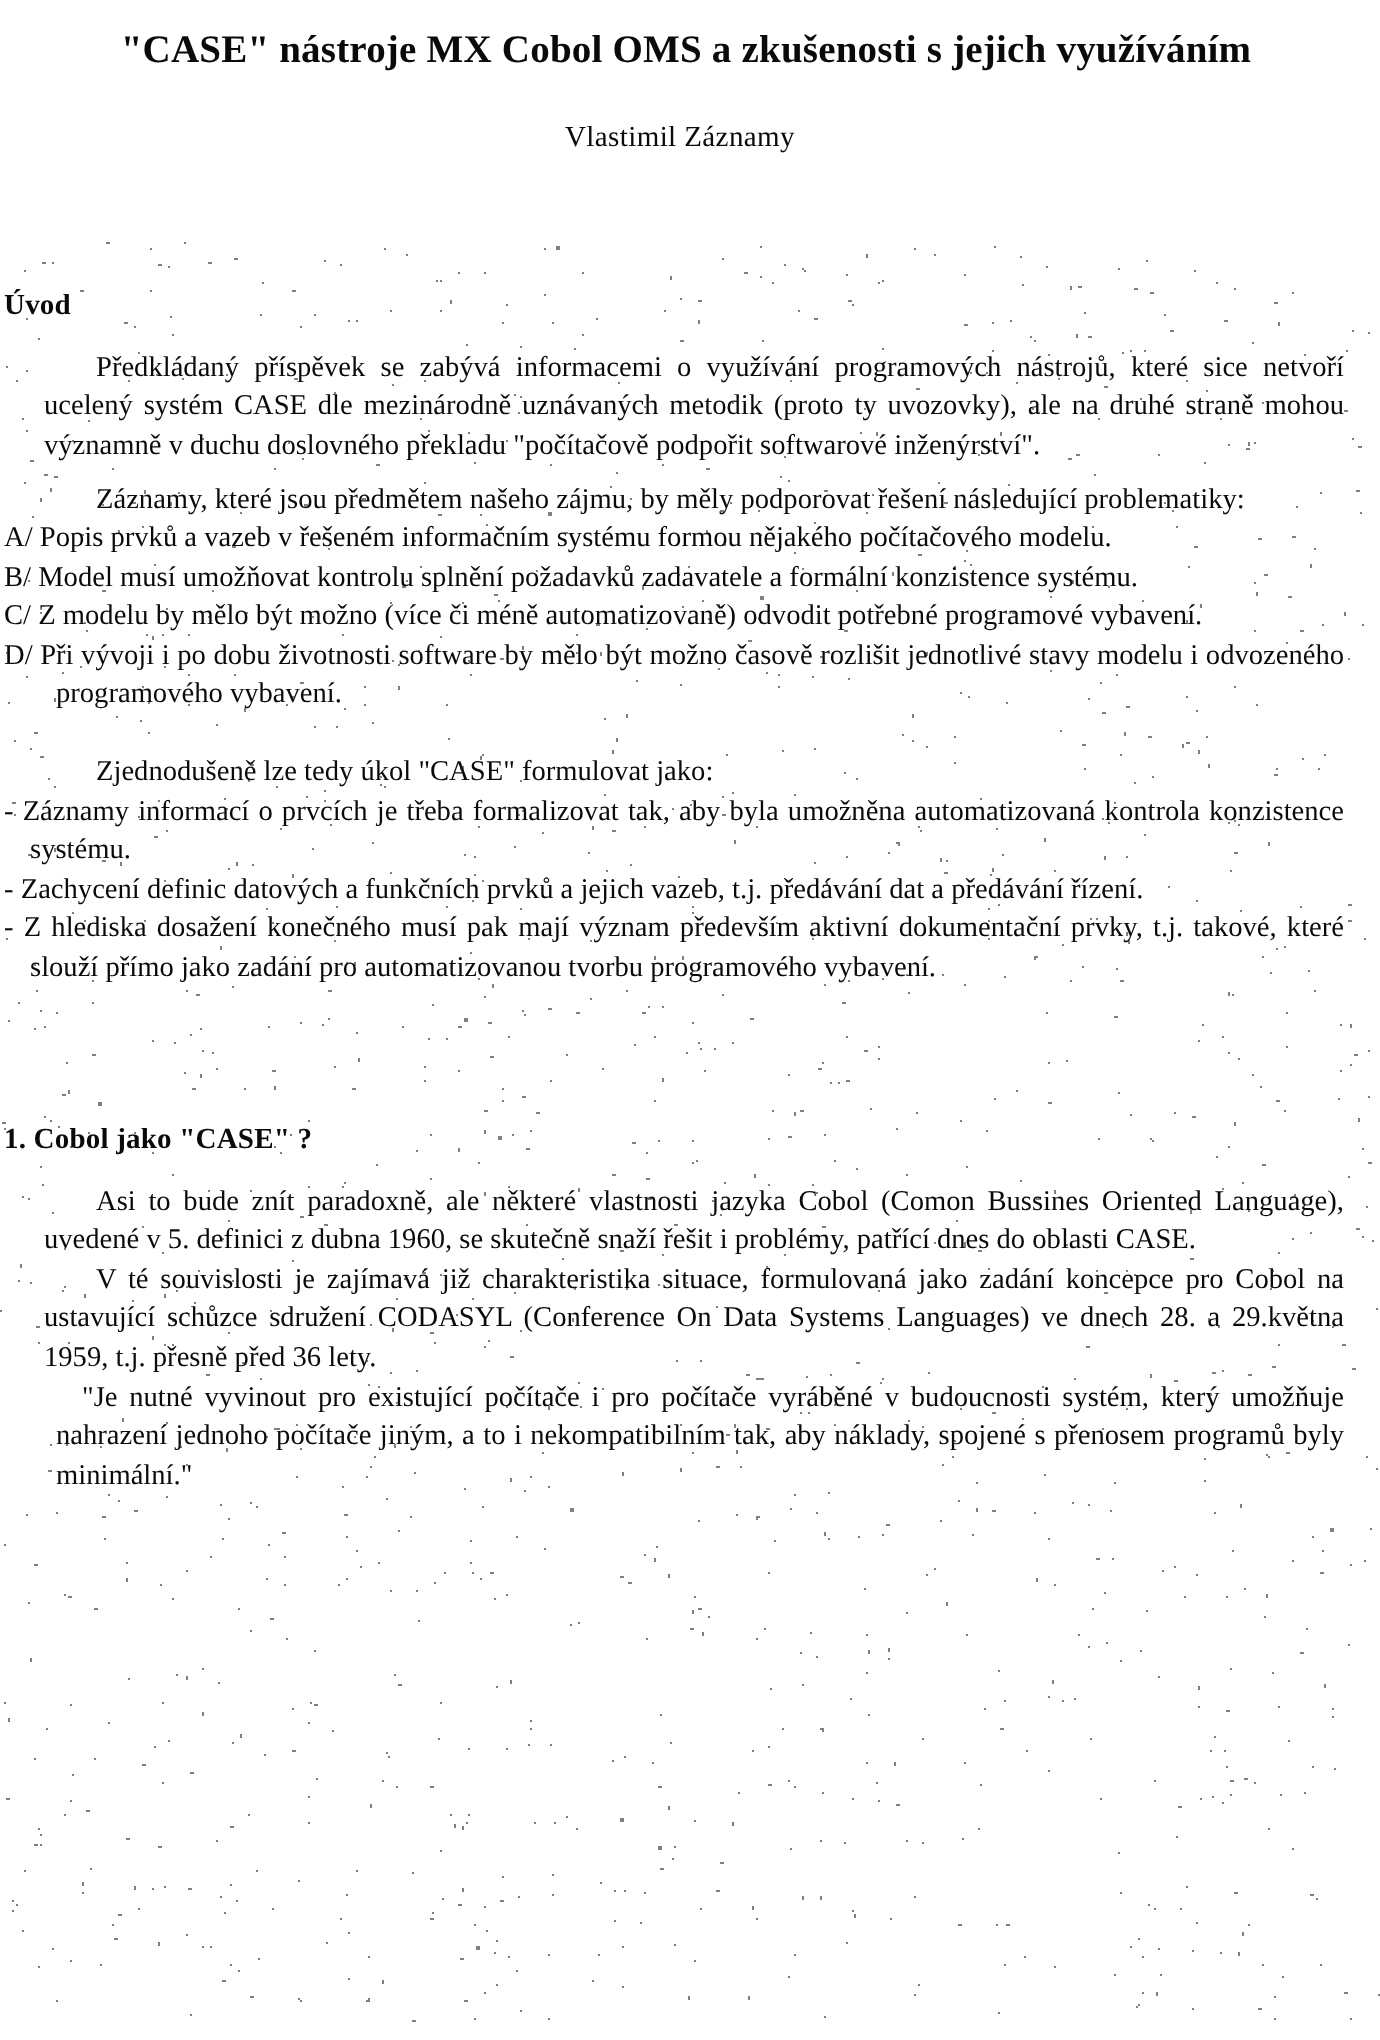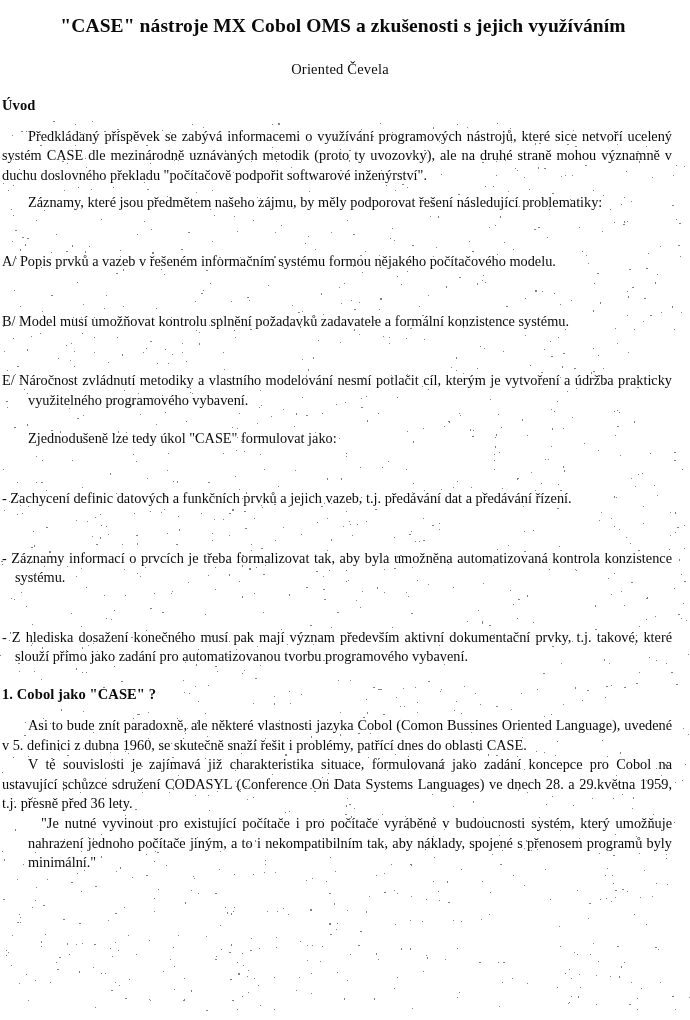--- a/index.html
+++ b/index.html
@@ -50,42 +50,43 @@
     margin: 22px 0 0 0;
     letter-spacing: 0.2px;
     filter: blur(0.2px);
   }
 
   .sec-heading {
     font-size: 14.5px;
     font-weight: bold;
     letter-spacing: 0.1px;
     filter: blur(0.2px);
+    margin-top: 48px;
   }
 
   .body-block {
     font-size: 14.3px;
     line-height: 19.6px;
     text-align: justify;
     filter: blur(0.22px);
   }
 
   .indent-first {
     text-indent: 26px;
+    margin-left: 20px;
   }
 
   
   .hang {
     font-size: 14.3px;
     line-height: 19.6px;
     text-align: justify;
     padding-left: 26px;
     text-indent: -26px;
     filter: blur(0.22px);
-    margin-top: 40px;
   }
   .hang.dash {
     padding-left: 13px;
     text-indent: -13px;
   }
   .hang .mk {
     display: inline;
   }
 
   .quote-block {
@@ -111,21 +112,21 @@
 <body>
 
 <svg id="scan-noise" width="690" height="1020" viewBox="0 0 690 1020" aria-hidden="true">
     <path d="M400 826h1v1h-1zM162 395h1v1h-1zM588 918h1v1h-1zM380 689h2v1h-2zM136 461h1v1h-1zM28 756h1v1h-1zM299 977h1v1h-1zM368 725h1v2h-1zM28 1000h1v1h-1zM134 772h1v1h-1zM67 163h1v1h-1zM13 185h1v1h-1zM494 634h1v1h-1zM557 508h2v1h-2zM143 819h1v1h-1zM463 373h1v1h-1zM81 317h1v1h-1zM231 944h1v2h-1zM674 588h1v1h-1zM243 965h1v1h-1zM290 703h1v1h-1zM88 837h1v1h-1zM337 923h1v1h-1zM360 607h1v1h-1zM365 251h1v1h-1zM302 311h1v1h-1zM476 728h1v1h-1zM93 643h1v1h-1zM285 812h1v1h-1zM655 282h1v2h-1zM76 576h1v1h-1zM411 613h2v1h-2zM36 456h1v1h-1zM223 352h1v1h-1zM550 899h1v1h-1zM146 875h2v1h-2zM486 767h1v1h-1zM72 460h1v1h-1zM380 298h2v2h-2zM556 779h1v1h-1zM217 791h1v1h-1zM624 962h1v1h-1zM224 369h1v1h-1zM517 170h1v1h-1zM577 954h1v1h-1zM262 507h1v1h-1zM191 890h1v1h-1zM428 681h2v1h-2zM559 926h1v1h-1zM19 671h1v1h-1zM214 519h1v1h-1zM203 127h1v1h-1zM251 161h1v1h-1zM254 518h1v1h-1zM3 899h2v1h-2zM643 506h1v1h-1zM124 569h1v1h-1zM621 966h1v2h-1zM93 838h1v2h-1zM675 782h1v1h-1zM82 440h1v1h-1zM78 187h1v1h-1zM382 814h1v1h-1zM631 201h1v1h-1zM518 478h1v1h-1zM174 989h1v1h-1zM1 561h2v1h-2zM603 195h1v1h-1zM367 712h1v2h-1zM327 550h1v1h-1zM114 610h1v1h-1zM154 560h1v1h-1zM92 121h1v1h-1zM624 687h2v1h-2zM229 136h1v1h-1zM331 627h1v1h-1zM12 935h1v1h-1zM439 141h1v1h-1zM441 489h1v1h-1zM3 469h1v1h-1zM551 714h1v1h-1zM599 375h1v2h-1zM14 599h1v1h-1zM276 947h1v1h-1zM183 738h1v1h-1zM135 809h2v1h-2zM412 567h1v1h-1zM446 286h1v2h-1zM253 220h1v1h-1zM196 192h1v1h-1zM197 722h1v2h-1zM88 645h1v1h-1zM380 138h1v1h-1zM354 309h2v1h-2zM354 329h1v2h-1zM43 718h1v1h-1zM628 296h1v2h-1zM340 170h2v1h-2zM340 342h1v1h-1zM331 503h1v1h-1zM469 241h1v1h-1zM360 931h2v1h-2zM52 769h1v1h-1zM206 936h1v1h-1zM40 333h1v1h-1zM563 466h1v2h-1zM659 384h1v1h-1zM500 216h1v2h-1zM101 834h1v1h-1zM570 825h1v1h-1zM646 924h1v1h-1zM636 635h1v1h-1zM263 612h1v1h-1zM316 571h2v1h-2zM494 454h1v1h-1zM690 178h1v1h-1zM121 681h2v1h-2zM134 513h1v1h-1zM456 370h1v1h-1zM174 160h1v1h-1zM233 172h1v1h-1zM463 203h1v1h-1zM287 174h1v1h-1zM146 854h1v1h-1zM534 229h2v1h-2zM574 368h2v1h-2zM253 703h1v1h-1zM419 306h1v1h-1zM557 401h1v1h-1zM394 988h1v1h-1zM283 527h1v1h-1zM231 301h1v1h-1zM681 618h1v1h-1zM9 640h1v1h-1zM295 499h1v1h-1zM654 485h1v1h-1zM358 653h1v1h-1zM41 941h1v2h-1zM552 428h1v2h-1zM271 416h1v1h-1zM46 501h1v1h-1zM214 215h1v1h-1zM11 209h1v1h-1zM70 360h1v1h-1zM113 187h1v1h-1zM86 167h1v1h-1zM264 872h1v1h-1zM101 219h1v1h-1zM326 881h1v1h-1zM656 660h1v1h-1zM522 419h1v2h-1zM657 274h1v1h-1zM477 720h1v1h-1zM454 496h1v1h-1zM399 155h1v1h-1zM337 972h1v1h-1zM315 432h1v1h-1zM167 196h1v1h-1zM108 920h1v1h-1zM17 482h1v1h-1zM340 712h1v1h-1zM208 685h1v1h-1zM264 469h1v1h-1zM307 945h1v1h-1zM15 374h1v1h-1zM670 512h1v1h-1zM483 275h1v1h-1zM422 386h1v1h-1zM634 421h1v2h-1zM119 804h1v1h-1zM154 861h1v1h-1zM34 671h1v1h-1zM565 329h1v1h-1zM488 754h1v2h-1zM29 563h1v1h-1zM77 418h2v1h-2zM444 664h1v1h-1zM187 728h1v1h-1zM8 190h1v1h-1zM216 502h1v1h-1zM221 949h1v1h-1zM135 655h1v1h-1zM369 896h1v1h-1zM440 691h1v1h-1zM656 768h1v1h-1zM267 911h1v1h-1zM125 382h2v1h-2zM544 752h1v1h-1zM142 778h1v1h-1zM23 864h1v1h-1zM178 935h1v1h-1zM633 797h1v2h-1zM199 332h1v1h-1zM619 976h1v2h-1zM64 190h1v1h-1zM523 133h1v1h-1zM460 415h1v1h-1zM626 537h1v1h-1zM681 574h1v1h-1zM557 741h1v1h-1zM349 804h2v1h-2zM482 137h1v1h-1zM19 169h1v1h-1zM312 878h1v1h-1zM259 407h1v1h-1zM658 949h1v1h-1zM21 592h1v1h-1zM215 567h1v1h-1zM343 526h1v1h-1zM629 269h2v1h-2zM196 330h1v1h-1zM627 221h1v1h-1zM74 351h1v1h-1zM104 131h2v1h-2zM49 551h2v2h-2zM390 238h1v1h-1zM41 946h1v1h-1zM638 384h1v1h-1zM575 687h1v2h-1zM105 778h1v1h-1zM242 596h1v2h-1zM6 401h2v1h-2zM198 701h1v1h-1zM380 267h1v1h-1zM144 182h1v1h-1zM93 656h1v1h-1zM338 680h1v1h-1zM533 530h1v1h-1zM168 363h1v1h-1zM617 343h1v1h-1zM683 728h1v1h-1zM192 393h1v1h-1zM406 338h1v1h-1zM323 819h1v1h-1zM402 184h2v1h-2zM410 864h2v1h-2zM210 283h1v1h-1zM105 973h1v1h-1zM614 222h1v1h-1zM323 660h2v1h-2zM395 754h1v1h-1zM51 252h1v1h-1zM378 759h1v1h-1zM417 712h1v1h-1zM232 427h1v1h-1zM268 556h2v1h-2zM16 258h1v1h-1zM178 160h1v1h-1zM318 340h1v1h-1zM288 317h1v1h-1zM124 390h1v1h-1zM598 961h1v1h-1zM118 950h1v1h-1zM531 472h1v1h-1zM611 901h1v1h-1zM684 525h1v1h-1zM493 565h1v1h-1zM346 570h1v1h-1zM205 713h1v1h-1zM599 843h1v2h-1zM616 497h1v1h-1zM195 686h1v1h-1zM147 478h1v1h-1zM617 426h2v1h-2zM76 668h1v2h-1zM482 280h1v1h-1zM278 486h1v1h-1zM322 413h1v1h-1zM242 565h1v2h-1zM26 131h1v1h-1zM98 497h2v1h-2zM231 913h1v2h-1zM11 965h1v1h-1zM59 750h1v1h-1zM13 338h1v1h-1zM279 720h1v1h-1zM272 774h1v1h-1zM47 804h2v1h-2zM258 985h1v1h-1zM260 665h1v1h-1zM129 979h1v1h-1zM136 535h2v1h-2zM67 566h1v1h-1zM458 194h2v1h-2zM94 337h1v1h-1zM502 488h1v1h-1zM511 142h1v1h-1zM260 198h1v1h-1zM489 914h1v1h-1zM66 251h2v1h-2zM613 883h1v1h-1zM235 770h1v1h-1zM177 481h1v2h-1zM423 428h1v1h-1zM380 123h1v1h-1zM188 582h1v1h-1zM423 971h1v1h-1zM32 643h1v1h-1zM506 306h2v1h-2zM306 415h2v1h-2zM426 152h1v1h-1zM598 355h1v1h-1zM656 883h1v1h-1zM575 146h2v1h-2zM247 799h1v1h-1zM156 424h1v1h-1zM59 265h1v2h-1zM82 647h1v2h-1zM235 337h1v1h-1zM173 481h1v1h-1zM401 134h1v1h-1zM148 712h1v1h-1zM345 814h2v1h-2zM71 263h1v1h-1zM240 257h1v1h-1zM501 427h1v1h-1zM232 744h1v1h-1zM176 544h2v1h-2zM624 221h1v2h-1zM652 177h1v1h-1zM147 189h2v1h-2zM242 953h1v1h-1zM639 161h1v2h-1zM641 988h1v1h-1zM260 1005h1v1h-1zM308 236h1v1h-1zM120 867h1v2h-1zM646 619h1v1h-1zM362 591h1v1h-1zM162 400h1v1h-1zM104 308h1v1h-1zM32 624h1v1h-1zM138 393h1v1h-1zM436 247h1v1h-1zM241 377h1v1h-1zM15 641h1v1h-1zM255 840h1v2h-1zM83 304h1v1h-1zM564 470h1v2h-1zM539 817h1v1h-1zM419 541h1v1h-1zM132 877h1v1h-1zM56 234h1v1h-1zM358 733h2v1h-2zM441 767h1v1h-1zM346 456h1v1h-1zM96 544h2v1h-2zM433 881h1v1h-1zM113 404h1v1h-1zM150 724h1v1h-1zM274 504h2v1h-2zM438 216h1v2h-1zM411 865h1v1h-1zM470 760h1v1h-1zM242 673h1v1h-1zM560 946h1v1h-1zM611 518h1v1h-1zM439 645h1v1h-1zM263 574h2v1h-2zM495 225h1v1h-1zM593 371h2v1h-2zM467 784h1v1h-1zM185 662h1v1h-1zM576 388h1v1h-1zM85 158h1v1h-1zM249 568h2v2h-2zM150 341h2v1h-2zM430 216h1v1h-1zM636 836h1v1h-1zM346 805h1v2h-1zM585 165h2v1h-2zM139 657h1v1h-1zM67 755h2v1h-2zM146 630h1v1h-1zM456 701h1v1h-1zM529 189h1v1h-1zM174 966h1v1h-1zM598 787h1v1h-1zM66 650h1v1h-1zM544 349h1v1h-1zM519 206h1v1h-1zM307 960h1v1h-1zM471 487h1v1h-1zM535 490h1v1h-1zM94 352h1v1h-1zM457 948h1v1h-1zM535 290h2v2h-2zM614 496h1v2h-1zM573 805h1v1h-1zM265 565h1v1h-1zM650 453h1v1h-1zM582 157h1v1h-1zM43 315h1v1h-1zM601 512h1v1h-1zM261 548h2v1h-2zM81 568h1v1h-1zM197 837h1v1h-1zM676 684h2v1h-2zM433 836h1v1h-1zM548 779h2v1h-2zM443 762h2v1h-2zM499 1006h1v1h-1zM646 268h2v1h-2zM149 999h1v1h-1zM482 622h1v2h-1zM346 581h1v1h-1zM496 161h1v1h-1zM363 717h2v1h-2zM250 950h2v1h-2zM33 722h1v1h-1zM86 587h1v1h-1zM670 637h1v2h-1zM281 629h1v1h-1zM548 459h1v1h-1zM158 889h1v1h-1zM577 890h1v1h-1zM45 934h1v1h-1zM344 998h1v2h-1zM80 792h1v1h-1zM448 421h1v1h-1zM505 160h1v1h-1zM448 564h1v1h-1zM678 614h2v1h-2zM567 637h1v1h-1zM323 589h2v1h-2zM551 356h2v1h-2zM517 618h1v1h-1zM27 424h1v2h-1zM198 893h1v1h-1zM660 786h2v1h-2zM205 758h1v1h-1zM257 646h1v1h-1zM467 127h1v1h-1zM242 498h1v1h-1zM349 160h1v2h-1zM637 387h2v1h-2zM384 592h1v1h-1zM116 493h1v1h-1zM582 700h1v1h-1zM617 946h2v1h-2zM92 536h1v1h-1zM74 366h1v1h-1zM190 392h1v1h-1zM256 567h1v1h-1zM250 329h2v1h-2zM667 884h1v1h-1zM552 193h2v1h-2zM640 897h1v1h-1zM545 459h1v1h-1zM671 672h2v1h-2zM434 857h1v1h-1zM560 490h2v1h-2zM195 436h1v1h-1zM602 231h1v1h-1zM274 743h1v1h-1zM477 368h1v1h-1zM15 829h1v2h-1zM77 873h1v1h-1zM25 722h1v1h-1zM178 775h1v1h-1zM13 757h1v1h-1zM394 890h1v1h-1zM137 714h1v1h-1zM36 220h1v1h-1zM444 824h1v2h-1zM636 683h2v1h-2zM298 312h2v1h-2zM586 255h1v1h-1zM461 869h1v1h-1zM637 1009h1v1h-1zM41 267h1v1h-1zM615 897h1v1h-1zM408 596h1v1h-1zM240 378h1v2h-1zM672 306h1v2h-1zM133 454h1v1h-1zM196 664h1v2h-1zM100 537h1v2h-1zM350 680h1v1h-1zM372 136h2v1h-2zM662 842h1v2h-1zM335 871h1v1h-1zM288 506h2v1h-2zM531 850h1v1h-1zM276 937h1v1h-1zM128 753h1v1h-1zM41 679h1v1h-1zM560 377h1v1h-1zM610 209h1v1h-1zM126 432h1v1h-1zM463 787h1v1h-1zM563 428h1v1h-1zM115 913h2v1h-2zM42 311h1v1h-1zM86 659h1v2h-1zM171 743h1v1h-1zM309 191h1v1h-1zM515 168h1v1h-1zM629 1004h2v1h-2zM155 851h1v1h-1zM589 903h2v1h-2zM220 925h1v1h-1zM610 976h1v1h-1zM247 976h1v1h-1zM265 860h1v1h-1zM189 693h1v1h-1zM201 513h1v1h-1zM647 597h1v2h-1zM212 241h1v1h-1zM17 782h2v1h-2zM456 357h1v2h-1zM623 224h2v1h-2zM480 704h1v1h-1zM195 155h1v1h-1zM537 689h1v1h-1zM137 234h1v1h-1zM439 529h1v1h-1zM18 495h1v1h-1zM615 328h1v1h-1zM348 580h1v1h-1zM162 130h1v1h-1zM229 513h2v1h-2zM310 909h2v2h-2zM125 751h1v1h-1zM432 794h1v1h-1zM17 879h1v1h-1zM521 693h1v1h-1zM232 509h2v2h-2zM249 300h1v1h-1zM655 947h2v1h-2zM208 482h2v1h-2zM376 953h1v2h-1zM634 914h1v1h-1zM125 998h2v1h-2zM208 575h1v1h-1zM492 854h1v1h-1zM234 216h1v1h-1zM554 293h1v1h-1zM383 633h1v1h-1zM394 568h2v1h-2zM167 470h1v1h-1zM300 941h1v1h-1zM429 768h1v1h-1zM346 726h1v1h-1zM35 852h1v1h-1zM622 794h1v1h-1zM535 143h1v2h-1zM313 644h1v1h-1zM479 750h1v1h-1zM312 945h1v1h-1zM434 825h1v2h-1zM95 1007h1v1h-1zM76 520h1v1h-1zM605 697h1v1h-1zM69 954h1v1h-1zM584 443h1v1h-1zM114 759h1v1h-1zM461 921h1v1h-1zM218 140h1v1h-1zM311 973h1v1h-1zM423 540h2v1h-2zM604 382h1v2h-1zM20 378h2v1h-2zM146 437h1v2h-1zM405 816h1v1h-1zM137 573h1v1h-1zM278 123h2v2h-2zM494 460h1v1h-1zM215 589h1v1h-1zM205 614h1v1h-1zM220 155h1v1h-1zM615 435h1v1h-1zM675 532h1v1h-1zM366 699h1v1h-1zM13 159h1v1h-1zM274 703h1v2h-1zM199 343h1v2h-1zM579 227h1v1h-1zM594 283h1v1h-1zM327 478h1v2h-1zM496 175h1v1h-1zM527 595h1v2h-1zM639 626h1v1h-1zM426 955h1v1h-1zM384 786h1v1h-1zM421 501h2v1h-2zM63 919h2v1h-2zM358 945h2v1h-2zM607 868h1v1h-1zM286 659h1v2h-1zM40 145h2v1h-2zM227 912h1v2h-1zM183 680h1v1h-1zM646 780h1v1h-1zM666 854h1v1h-1zM581 785h1v1h-1zM347 220h1v1h-1zM370 733h1v1h-1zM123 306h1v1h-1zM235 476h1v1h-1zM661 775h1v1h-1zM272 201h1v2h-1zM258 768h1v1h-1zM524 551h2v1h-2zM261 405h1v1h-1zM517 756h1v1h-1zM457 124h1v1h-1zM157 157h1v1h-1zM320 961h1v1h-1zM392 627h1v1h-1zM563 353h2v1h-2zM83 748h1v1h-1zM414 746h1v1h-1zM483 583h1v1h-1zM274 1009h1v1h-1zM392 228h1v1h-1zM417 580h1v1h-1zM545 869h1v1h-1zM650 315h2v1h-2zM349 760h1v1h-1zM451 367h1v1h-1zM599 520h1v1h-1zM114 434h1v1h-1zM150 163h1v1h-1zM225 150h1v2h-1zM608 578h1v1h-1zM24 735h2v1h-2zM604 659h1v2h-1zM61 709h1v2h-1zM620 752h1v2h-1zM84 870h1v1h-1zM593 190h1v1h-1zM169 792h1v1h-1zM542 291h1v1h-1zM483 817h1v1h-1zM322 946h1v1h-1zM198 649h1v1h-1zM596 558h2v1h-2zM511 709h1v1h-1zM549 209h1v1h-1zM359 302h1v1h-1zM31 547h2v1h-2zM177 718h1v1h-1zM20 583h1v1h-1zM533 622h1v1h-1zM408 828h1v1h-1zM101 525h1v1h-1zM617 561h1v2h-1zM523 506h1v1h-1zM20 249h1v2h-1zM347 980h1v1h-1zM25 560h1v1h-1zM572 417h1v1h-1zM235 781h1v1h-1zM123 269h1v2h-1zM14 427h2v1h-2zM642 473h1v1h-1zM512 978h1v1h-1zM349 521h1v1h-1zM237 231h1v1h-1zM143 352h1v1h-1zM366 911h1v2h-1zM386 185h1v1h-1zM146 348h1v1h-1zM567 144h2v1h-2zM130 689h1v1h-1zM311 736h1v2h-1zM422 921h1v1h-1zM397 747h1v1h-1zM513 875h1v1h-1zM422 315h2v1h-2zM406 469h1v1h-1zM394 240h1v1h-1zM351 300h1v1h-1zM448 902h2v1h-2zM25 244h1v2h-1zM115 942h1v1h-1zM410 328h2v1h-2zM525 335h1v1h-1zM400 706h1v1h-1zM329 923h2v2h-2zM444 426h1v1h-1zM576 570h1v1h-1zM560 830h1v1h-1zM114 666h1v1h-1zM241 753h1v1h-1zM613 855h2v1h-2zM27 349h1v2h-1zM649 657h1v1h-1zM128 935h1v1h-1zM3 183h1v1h-1zM551 446h1v1h-1zM357 524h1v1h-1zM131 141h1v1h-1zM215 666h2v1h-2zM374 999h1v1h-1zM391 375h1v1h-1zM679 223h2v1h-2zM376 875h1v1h-1zM193 876h1v1h-1zM482 492h1v1h-1zM588 263h1v1h-1zM428 295h1v1h-1zM31 336h1v1h-1zM591 372h1v2h-1zM237 1009h1v1h-1zM306 375h1v2h-1zM353 234h2v1h-2zM110 752h1v1h-1zM244 511h2v1h-2zM538 227h2v1h-2zM587 690h2v1h-2zM461 713h1v1h-1zM375 509h2v1h-2zM313 357h1v2h-1zM407 374h1v1h-1zM674 822h1v1h-1zM53 121h2v1h-2zM593 348h1v1h-1zM245 786h2v1h-2zM527 792h1v1h-1zM82 672h1v1h-1zM118 431h1v2h-1zM560 304h1v1h-1zM46 527h2v1h-2zM193 749h1v1h-1zM329 570h1v1h-1zM677 527h2v1h-2zM472 251h2v1h-2zM3 326h1v1h-1zM59 957h2v1h-2zM557 987h1v1h-1zM86 799h1v1h-1zM435 554h1v1h-1zM301 694h1v1h-1zM93 967h1v1h-1zM366 201h1v1h-1zM377 587h1v2h-1zM272 124h1v1h-1zM35 573h1v1h-1zM4 859h1v2h-1zM229 574h1v2h-1zM676 165h1v1h-1zM180 783h1v1h-1zM161 269h1v1h-1zM254 978h1v1h-1zM379 309h1v1h-1zM27 393h1v1h-1zM44 210h1v1h-1zM117 337h1v1h-1zM246 492h1v2h-1zM397 977h1v1h-1zM255 739h1v2h-1zM359 334h1v1h-1zM386 555h1v1h-1zM678 245h2v1h-2zM453 587h1v1h-1zM125 815h1v1h-1zM77 282h1v1h-1zM13 215h1v1h-1zM234 874h1v1h-1zM657 495h1v1h-1zM332 155h1v1h-1zM248 970h1v1h-1zM236 450h1v1h-1zM113 724h1v2h-1zM330 934h2v1h-2zM236 649h1v1h-1zM571 996h1v1h-1zM383 336h1v1h-1zM558 337h1v1h-1zM684 548h1v1h-1zM642 555h1v1h-1zM411 531h1v1h-1zM211 636h2v1h-2zM627 315h1v1h-1zM414 769h1v1h-1zM4 351h1v1h-1zM412 766h1v2h-1zM73 317h1v1h-1zM600 899h1v1h-1zM356 600h1v1h-1zM384 892h2v1h-2zM7 407h1v1h-1zM493 186h1v1h-1zM611 685h1v1h-1zM9 501h1v1h-1zM4 510h1v1h-1zM133 789h1v1h-1zM561 176h1v1h-1zM572 175h1v1h-1zM149 940h1v1h-1zM567 391h1v1h-1zM179 529h1v2h-1zM572 641h1v1h-1zM611 594h1v1h-1zM111 990h2v1h-2zM274 256h2v2h-2zM627 891h1v1h-1zM308 369h1v2h-1zM137 543h1v2h-1zM617 410h1v1h-1zM234 907h1v1h-1zM644 870h1v1h-1zM559 546h1v1h-1zM76 944h1v1h-1zM637 998h1v1h-1zM57 205h1v1h-1zM562 366h1v2h-1zM527 983h1v1h-1zM614 573h1v1h-1zM381 170h1v1h-1zM482 621h1v1h-1zM150 608h2v1h-2zM631 478h1v1h-1zM75 124h1v1h-1zM150 511h1v1h-1zM324 599h2v1h-2zM157 825h1v1h-1zM103 687h2v1h-2zM206 270h2v1h-2zM638 474h1v1h-1zM488 326h1v1h-1zM497 549h1v1h-1zM652 896h1v1h-1zM220 140h1v1h-1zM524 531h1v1h-1zM672 996h2v1h-2zM666 858h1v1h-1zM598 450h1v1h-1zM613 798h1v1h-1zM344 283h1v1h-1zM327 779h1v2h-1zM457 481h1v1h-1zM186 421h1v1h-1zM367 420h1v2h-1zM95 886h2v1h-2zM173 768h1v1h-1zM188 232h2v1h-2zM662 377h1v1h-1zM666 663h1v1h-1zM616 775h1v1h-1zM684 166h1v1h-1zM532 263h2v1h-2zM343 641h1v1h-1zM20 922h1v1h-1zM643 523h1v1h-1zM17 514h1v1h-1zM170 132h1v1h-1zM306 880h1v1h-1zM81 891h1v1h-1zM209 325h1v1h-1zM441 689h1v1h-1zM334 903h1v2h-1zM262 745h1v1h-1zM644 298h2v1h-2zM63 789h1v2h-1zM433 127h1v2h-1zM56 962h1v1h-1zM427 957h1v2h-1zM407 261h1v1h-1zM69 176h1v1h-1zM136 954h1v1h-1zM574 952h1v1h-1zM76 318h1v2h-1zM44 566h1v1h-1zM24 389h1v1h-1zM477 381h1v1h-1zM617 144h1v1h-1zM20 306h1v1h-1zM424 339h1v1h-1zM6 955h1v1h-1zM119 985h1v1h-1zM503 962h2v1h-2zM637 151h2v1h-2zM684 581h2v1h-2zM244 451h1v1h-1zM546 263h1v1h-1zM237 428h1v1h-1zM596 975h1v1h-1zM109 841h1v1h-1zM54 861h1v1h-1zM361 398h1v1h-1zM513 249h1v1h-1zM407 159h2v1h-2zM411 896h1v1h-1zM522 737h1v1h-1zM347 798h1v1h-1zM6 950h1v1h-1zM140 576h1v1h-1zM459 277h2v1h-2zM167 637h1v1h-1zM494 469h1v1h-1zM215 893h2v1h-2zM154 911h1v1h-1zM228 657h1v1h-1zM72 245h1v2h-1zM124 907h1v1h-1zM236 786h1v1h-1zM259 948h1v1h-1zM184 999h1v2h-1zM579 974h1v1h-1zM378 413h1v1h-1zM115 982h1v1h-1zM593 310h1v2h-1zM602 729h1v1h-1zM285 754h2v2h-2zM275 540h1v1h-1zM643 726h2v1h-2zM539 143h2v1h-2zM555 755h1v1h-1zM378 959h1v1h-1zM397 397h1v1h-1zM87 521h1v1h-1zM19 983h1v1h-1zM530 365h1v1h-1zM281 225h1v1h-1zM242 996h1v1h-1zM54 747h1v1h-1zM248 843h1v1h-1zM101 973h1v1h-1zM410 948h1v2h-1zM549 569h1v1h-1zM337 612h2v1h-2zM33 531h1v1h-1zM79 971h1v2h-1zM363 377h1v1h-1zM95 517h1v1h-1zM463 326h1v2h-1zM335 138h1v2h-1zM681 312h1v1h-1zM110 948h1v1h-1zM248 992h1v1h-1zM125 595h1v1h-1zM345 402h1v1h-1zM219 869h1v1h-1zM660 246h1v1h-1zM172 757h2v1h-2zM203 290h1v1h-1zM83 415h1v1h-1zM473 430h1v1h-1zM614 411h1v1h-1zM10 632h1v2h-1zM257 197h1v1h-1zM182 343h1v1h-1zM336 929h1v1h-1zM570 199h1v1h-1zM352 535h1v1h-1zM384 569h1v1h-1zM614 526h1v1h-1zM568 1003h1v1h-1zM300 326h1v2h-1zM173 947h1v1h-1zM314 791h2v1h-2zM612 160h2v1h-2zM19 914h1v1h-1zM544 168h2v1h-2zM485 186h1v1h-1zM207 736h1v1h-1zM449 421h1v2h-1zM603 368h1v1h-1zM330 857h1v1h-1zM64 839h1v1h-1zM445 959h1v1h-1zM631 982h1v1h-1zM403 688h1v1h-1zM387 770h1v1h-1zM172 591h1v1h-1zM385 844h1v1h-1zM615 890h2v1h-2zM108 534h1v1h-1zM397 893h1v1h-1zM426 899h1v1h-1zM234 330h1v1h-1zM499 835h1v1h-1zM454 710h1v1h-1zM508 545h1v1h-1zM682 780h1v1h-1zM111 769h1v1h-1zM417 702h1v1h-1zM597 273h2v1h-2zM674 460h2v1h-2zM90 723h1v1h-1zM172 354h1v1h-1zM20 505h1v1h-1zM245 528h2v1h-2zM504 242h1v1h-1zM478 610h1v1h-1zM401 284h1v1h-1zM232 1000h2v1h-2zM26 606h1v1h-1zM516 204h1v1h-1zM219 257h2v1h-2zM50 982h1v1h-1zM518 599h2v1h-2zM112 399h1v1h-1zM212 190h1v1h-1zM223 519h1v1h-1zM116 871h1v1h-1zM251 938h1v1h-1zM247 297h2v1h-2zM328 773h1v1h-1zM272 147h1v1h-1zM202 639h1v1h-1zM0 655h1v1h-1zM216 956h1v1h-1zM423 137h1v1h-1zM36 482h1v1h-1zM489 227h1v1h-1zM66 345h1v1h-1zM85 251h1v2h-1zM239 489h1v1h-1zM259 206h1v1h-1zM167 533h1v1h-1zM634 329h1v1h-1zM173 789h1v1h-1zM150 1000h1v1h-1zM220 318h1v1h-1zM161 512h1v1h-1zM496 706h2v1h-2zM592 798h1v1h-1zM322 203h1v1h-1zM432 204h1v1h-1zM229 535h1v1h-1zM7 370h1v1h-1zM282 266h2v1h-2zM563 704h1v1h-1zM275 872h1v1h-1zM606 686h2v1h-2zM467 621h1v1h-1zM195 301h1v1h-1zM624 605h1v1h-1zM243 262h1v1h-1zM164 495h2v1h-2zM22 237h2v1h-2zM620 455h1v1h-1zM283 908h1v1h-1zM544 716h1v1h-1zM15 230h2v1h-2zM648 253h1v1h-1zM100 514h1v1h-1zM321 293h1v2h-1zM660 982h1v1h-1zM573 130h1v1h-1zM407 431h1v1h-1zM447 881h1v2h-1zM112 956h1v1h-1zM485 282h1v1h-1zM50 723h1v1h-1zM334 787h1v2h-1zM621 204h1v1h-1zM2 851h1v1h-1zM351 816h1v2h-1zM480 560h1v1h-1zM165 412h1v1h-1zM22 558h1v1h-1zM190 388h1v1h-1zM145 567h1v1h-1zM42 460h1v1h-1zM108 362h1v1h-1zM162 612h2v1h-2zM289 594h1v2h-1zM310 625h2v1h-2zM672 205h2v1h-2zM499 452h1v1h-1zM394 537h1v1h-1zM140 414h1v1h-1zM94 317h1v1h-1zM120 256h1v1h-1zM296 990h1v1h-1zM79 400h1v1h-1zM407 187h1v1h-1zM410 920h1v1h-1zM182 352h1v1h-1zM253 797h1v1h-1zM14 290h1v1h-1zM547 237h1v1h-1zM597 135h1v1h-1zM444 829h1v1h-1zM51 295h2v1h-2zM184 692h1v1h-1zM438 891h1v1h-1zM565 973h1v1h-1zM361 129h1v1h-1zM331 232h1v1h-1zM490 892h1v1h-1zM93 732h1v1h-1zM484 348h1v1h-1zM582 251h1v1h-1zM388 461h1v1h-1zM265 864h1v1h-1zM404 706h1v1h-1zM253 152h1v1h-1zM260 390h1v1h-1zM186 361h1v1h-1zM624 197h1v1h-1zM287 644h1v1h-1zM275 232h1v1h-1zM571 978h1v1h-1zM609 663h1v1h-1zM563 635h1v1h-1zM587 783h1v1h-1zM373 687h2v1h-2zM538 167h1v2h-1zM680 256h1v1h-1zM305 243h1v1h-1zM302 397h1v1h-1zM79 923h2v1h-2zM424 150h2v1h-2zM82 487h1v1h-1zM595 605h1v2h-1zM661 312h1v1h-1zM524 769h1v1h-1zM313 495h1v1h-1zM288 326h1v1h-1zM217 671h1v1h-1zM291 167h1v1h-1zM71 613h1v1h-1zM480 346h1v1h-1zM230 383h2v2h-2zM260 173h1v1h-1zM34 798h2v1h-2zM321 506h2v1h-2zM340 149h1v1h-1zM537 849h1v1h-1zM346 511h1v1h-1zM472 436h2v1h-2zM154 593h1v1h-1zM383 714h2v1h-2zM104 595h1v1h-1zM106 618h1v1h-1zM230 979h2v1h-2zM670 535h1v1h-1zM639 672h1v1h-1zM569 1002h1v1h-1zM306 587h2v1h-2zM635 486h1v1h-1zM675 512h1v2h-1zM632 808h1v1h-1zM541 372h2v1h-2zM552 646h2v1h-2zM386 141h1v1h-1zM433 817h1v1h-1zM242 555h2v1h-2zM71 343h1v1h-1zM171 593h1v1h-1zM57 969h2v1h-2zM323 576h1v1h-1zM646 598h1v1h-1zM366 396h1v1h-1zM283 409h1v1h-1zM362 272h1v1h-1zM374 320h2v1h-2zM82 333h1v1h-1zM12 135h1v1h-1zM682 469h1v1h-1zM614 496h1v1h-1zM543 673h2v1h-2zM199 765h1v1h-1zM496 434h1v2h-1zM116 640h1v1h-1zM395 190h1v1h-1zM251 550h1v1h-1zM101 856h1v2h-1zM397 276h1v1h-1zM106 526h1v1h-1zM627 291h1v1h-1zM164 509h1v1h-1zM91 189h1v1h-1zM481 919h1v1h-1zM413 441h1v2h-1zM482 881h1v1h-1zM2 564h1v1h-1zM347 910h1v1h-1zM138 714h2v1h-2zM220 637h1v1h-1zM542 384h1v1h-1zM424 490h1v1h-1zM565 175h1v1h-1zM524 177h1v1h-1zM142 792h1v1h-1zM206 1010h2v1h-2zM378 819h1v1h-1zM392 132h1v1h-1zM651 379h1v1h-1zM595 629h2v1h-2zM674 329h1v1h-1zM453 806h1v1h-1zM324 503h1v1h-1zM99 635h1v1h-1zM633 727h1v1h-1zM157 852h2v1h-2zM558 484h1v1h-1zM296 413h1v2h-1zM632 287h2v1h-2zM464 686h1v1h-1zM470 429h1v2h-1zM237 437h1v1h-1zM242 136h1v1h-1zM396 697h1v1h-1zM86 672h1v1h-1zM315 249h1v1h-1zM524 885h1v1h-1zM639 853h1v1h-1zM303 435h1v1h-1zM495 446h1v2h-1zM146 145h2v1h-2zM354 808h1v1h-1zM265 738h1v1h-1zM412 245h2v1h-2zM69 408h1v1h-1zM453 920h1v1h-1zM432 525h2v1h-2zM361 497h1v1h-1zM289 691h1v1h-1zM379 255h1v1h-1zM525 298h1v1h-1zM458 556h1v1h-1zM301 534h1v1h-1zM360 467h1v1h-1zM542 156h1v1h-1zM475 693h1v1h-1zM163 971h1v1h-1zM8 952h1v1h-1zM302 359h1v1h-1zM254 593h1v1h-1zM350 524h1v1h-1zM689 997h2v1h-2zM274 977h1v1h-1zM35 980h1v1h-1zM229 641h1v1h-1zM81 851h1v1h-1zM215 959h2v1h-2zM261 505h1v1h-1zM561 663h1v1h-1zM686 620h1v1h-1zM496 755h2v1h-2zM423 518h1v1h-1zM500 864h2v1h-2zM17 922h2v1h-2zM495 437h1v1h-1zM35 900h1v1h-1zM310 788h2v1h-2zM361 407h2v1h-2zM120 250h1v1h-1zM655 616h1v1h-1zM289 811h1v1h-1zM28 506h1v1h-1zM643 321h1v1h-1zM93 785h1v1h-1zM632 642h1v1h-1zM471 732h1v1h-1zM185 733h1v1h-1zM653 814h1v1h-1zM459 413h1v1h-1zM587 556h1v1h-1zM374 998h1v1h-1zM510 590h1v1h-1zM36 887h1v1h-1zM63 781h1v1h-1zM544 823h1v1h-1zM291 136h1v1h-1zM133 718h1v1h-1zM397 556h1v2h-1zM578 996h1v2h-1zM327 518h1v1h-1zM517 478h1v2h-1zM170 959h1v1h-1zM498 414h1v1h-1zM154 898h1v1h-1zM407 271h1v1h-1zM553 821h1v1h-1zM240 789h1v1h-1zM199 842h2v1h-2zM116 273h2v1h-2zM550 341h1v1h-1zM251 544h1v1h-1zM409 534h2v1h-2zM184 978h1v1h-1zM457 997h1v1h-1zM51 430h2v1h-2zM238 973h2v2h-2zM239 581h1v1h-1zM341 303h1v1h-1zM593 943h1v1h-1zM441 140h1v1h-1zM425 849h1v1h-1zM144 221h1v1h-1zM153 398h1v1h-1zM378 758h2v1h-2zM548 635h1v1h-1zM428 389h1v1h-1zM497 254h1v1h-1zM569 969h1v1h-1zM596 1004h1v1h-1zM322 777h1v1h-1zM631 582h2v1h-2zM612 875h1v1h-1zM201 293h2v1h-2zM674 452h2v1h-2zM276 161h1v1h-1zM382 467h1v1h-1zM634 728h1v1h-1zM329 893h2v1h-2zM619 412h1v1h-1zM490 399h1v1h-1zM536 751h1v1h-1zM171 317h1v1h-1zM635 644h1v1h-1zM339 287h1v1h-1zM62 161h2v1h-2zM554 411h1v1h-1zM453 487h1v1h-1zM212 540h1v1h-1zM600 302h1v2h-1zM479 962h2v1h-2zM185 902h1v2h-1zM497 123h1v1h-1zM151 229h1v1h-1zM349 150h2v1h-2zM415 541h1v1h-1zM508 191h1v1h-1zM122 544h1v1h-1zM669 549h1v1h-1zM132 403h2v1h-2zM21 131h2v1h-2zM412 492h1v1h-1zM336 404h1v1h-1zM31 645h1v1h-1zM130 157h1v1h-1zM195 795h1v1h-1zM67 943h1v2h-1zM157 363h1v1h-1zM192 124h1v1h-1zM571 300h1v1h-1zM489 625h2v1h-2zM626 171h1v1h-1zM510 128h1v1h-1zM152 252h2v2h-2zM58 358h1v1h-1zM389 337h1v1h-1zM11 598h1v1h-1zM622 889h2v1h-2zM688 654h1v1h-1zM428 584h1v1h-1zM106 295h1v1h-1zM43 905h2v1h-2zM83 711h1v1h-1zM441 174h1v1h-1zM518 789h1v2h-1zM401 842h1v1h-1zM502 850h1v1h-1zM268 285h1v1h-1zM288 914h1v1h-1zM353 265h1v2h-1zM20 917h1v1h-1zM527 435h1v1h-1zM34 545h1v2h-1zM148 738h1v1h-1zM294 426h1v1h-1zM168 453h1v1h-1zM253 874h1v1h-1zM602 740h1v1h-1zM439 523h1v1h-1zM340 734h1v2h-1zM233 911h1v1h-1zM526 840h1v2h-1zM502 982h1v1h-1zM360 255h2v1h-2zM329 642h1v1h-1zM210 209h1v1h-1zM255 678h2v1h-2zM638 550h2v1h-2zM93 495h1v1h-1zM239 413h1v1h-1zM60 431h1v2h-1zM131 637h2v1h-2zM415 687h1v1h-1zM229 952h2v1h-2zM366 521h1v1h-1zM350 954h1v1h-1zM346 453h1v1h-1zM191 990h1v2h-1zM189 781h1v1h-1zM341 478h1v2h-1zM477 283h1v2h-1zM605 875h1v1h-1zM2 772h1v1h-1zM209 810h1v1h-1zM400 555h2v1h-2zM630 543h1v1h-1zM389 343h1v1h-1zM81 626h1v1h-1zM117 129h2v1h-2zM412 1008h1v1h-1zM607 756h1v1h-1zM551 409h1v1h-1zM676 219h1v1h-1zM89 246h1v1h-1zM311 993h1v1h-1zM257 423h1v1h-1zM459 992h1v1h-1zM391 864h1v1h-1zM406 592h1v1h-1zM621 591h1v1h-1zM552 796h1v1h-1zM524 848h1v1h-1zM317 522h1v1h-1zM41 482h2v1h-2zM473 801h1v2h-1zM580 987h1v1h-1zM46 490h1v1h-1zM683 603h1v1h-1zM439 900h1v1h-1zM244 670h1v1h-1zM271 726h1v1h-1zM27 238h2v1h-2zM22 513h1v1h-1zM14 801h1v1h-1zM513 604h1v1h-1zM646 146h1v1h-1zM590 954h1v1h-1zM606 898h1v1h-1zM579 838h1v1h-1zM384 873h1v1h-1zM183 1000h1v1h-1zM260 454h1v1h-1zM665 764h2v2h-2zM408 756h1v1h-1zM331 539h1v2h-1zM688 734h1v1h-1zM12 241h1v1h-1zM141 766h2v1h-2zM675 1009h1v1h-1zM628 352h1v1h-1zM608 141h1v1h-1zM498 962h1v1h-1zM482 162h2v1h-2zM97 651h1v1h-1zM395 924h1v1h-1zM84 133h1v1h-1zM503 351h1v1h-1zM51 758h2v1h-2zM208 795h1v1h-1zM26 974h1v1h-1zM156 308h1v1h-1zM565 557h1v1h-1zM488 741h1v1h-1zM111 619h1v1h-1zM82 943h1v1h-1zM47 879h1v1h-1zM339 438h1v1h-1zM295 470h1v1h-1zM220 851h1v1h-1zM619 529h1v1h-1zM401 948h1v2h-1zM541 483h1v1h-1zM94 944h2v1h-2zM413 483h1v1h-1zM223 453h1v1h-1zM599 853h1v1h-1zM378 689h2v1h-2zM673 175h1v1h-1zM165 349h1v1h-1zM71 882h2v1h-2zM323 314h1v1h-1zM17 366h2v1h-2zM79 132h2v1h-2zM261 323h1v2h-1zM212 533h1v1h-1zM402 135h1v1h-1zM225 907h1v1h-1zM650 826h2v1h-2zM75 145h1v1h-1zM241 440h1v1h-1zM164 274h1v1h-1zM679 559h1v2h-1zM237 962h1v1h-1zM433 256h1v1h-1zM42 647h1v2h-1zM292 305h1v1h-1zM546 804h1v1h-1zM32 907h1v1h-1zM122 354h1v2h-1zM181 249h2v1h-2zM298 159h1v1h-1zM368 757h1v1h-1zM166 865h1v1h-1zM615 834h1v1h-1zM222 786h1v1h-1zM194 878h1v1h-1zM110 473h1v2h-1zM32 797h1v1h-1zM559 134h1v1h-1zM178 516h1v1h-1zM575 569h1v1h-1zM274 696h1v1h-1zM18 663h2v1h-2zM685 764h1v1h-1zM277 911h1v1h-1z" fill="#1a1a1a"></path>
   </svg>
 
 <div id="page">
 
   <div class="doc-title">"CASE" nástroje MX Cobol OMS a zkušenosti s jejich využíváním</div>
 
-  <div class="doc-author">Oriented Čevela</div>
+  <div class="doc-author">Vlastimil Záznamy</div>
 
   <div class="gap-l"></div>
 
   <div class="col">
 
     <div class="sec-heading">Úvod</div>
 
     <div class="gap-m"></div>
 
     <div class="body-block indent-first">Předkládaný příspěvek se zabývá informacemi o využívání programových nástrojů, které sice netvoří ucelený systém CASE dle mezinárodně uznávaných metodik (proto ty uvozovky), ale na druhé straně mohou významně v duchu doslovného překladu "počítačově podpořit softwarové inženýrství".</div>
@@ -137,35 +138,39 @@
 
     <div class="hang">
       <span class="mk">A/</span>
       <span>Popis prvků a vazeb v řešeném informačním systému formou nějakého počítačového modelu.</span>
     </div>
     <div class="hang">
       <span class="mk">B/</span>
       <span>Model musí umožňovat kontrolu splnění požadavků zadavatele a formální konzistence systému.</span>
     </div>
     <div class="hang">
-      <span class="mk">E/</span>
-      <span>Náročnost zvládnutí metodiky a vlastního modelování nesmí potlačit cíl, kterým je vytvoření a údržba prakticky využitelného programového vybavení.</span>
+      <span class="mk">C/</span>
+      <span>Z modelu by mělo být možno (více či méně automatizovaně) odvodit potřebné programové vybavení.</span>
+    </div>
+    <div class="hang">
+      <span class="mk">D/</span>
+      <span>Při vývoji i po dobu životnosti software by mělo být možno časově rozlišit jednotlivé stavy modelu i odvozeného programového vybavení.</span>
     </div>
 
     <div class="gap-l"></div>
 
     <div class="body-block indent-first">Zjednodušeně lze tedy úkol "CASE" formulovat jako:</div>
 
     <div class="hang dash">
       <span class="mk">-</span>
-      <span>Zachycení definic datových a funkčních prvků a jejich vazeb, t.j. předávání dat a předávání řízení.</span>
+      <span>Záznamy informací o prvcích je třeba formalizovat tak, aby byla umožněna automatizovaná kontrola konzistence systému.</span>
     </div>
     <div class="hang dash">
       <span class="mk">-</span>
-      <span>Záznamy informací o prvcích je třeba formalizovat tak, aby byla umožněna automatizovaná kontrola konzistence systému.</span>
+      <span>Zachycení definic datových a funkčních prvků a jejich vazeb, t.j. předávání dat a předávání řízení.</span>
     </div>
     <div class="hang dash">
       <span class="mk">-</span>
       <span>Z hlediska dosažení konečného musí pak mají význam především aktivní dokumentační prvky, t.j. takové, které slouží přímo jako zadání pro automatizovanou tvorbu programového vybavení.</span>
     </div>
 
     <div class="gap-l"></div>
 
     <div class="sec-heading">1. Cobol jako "CASE" ?</div>
 

